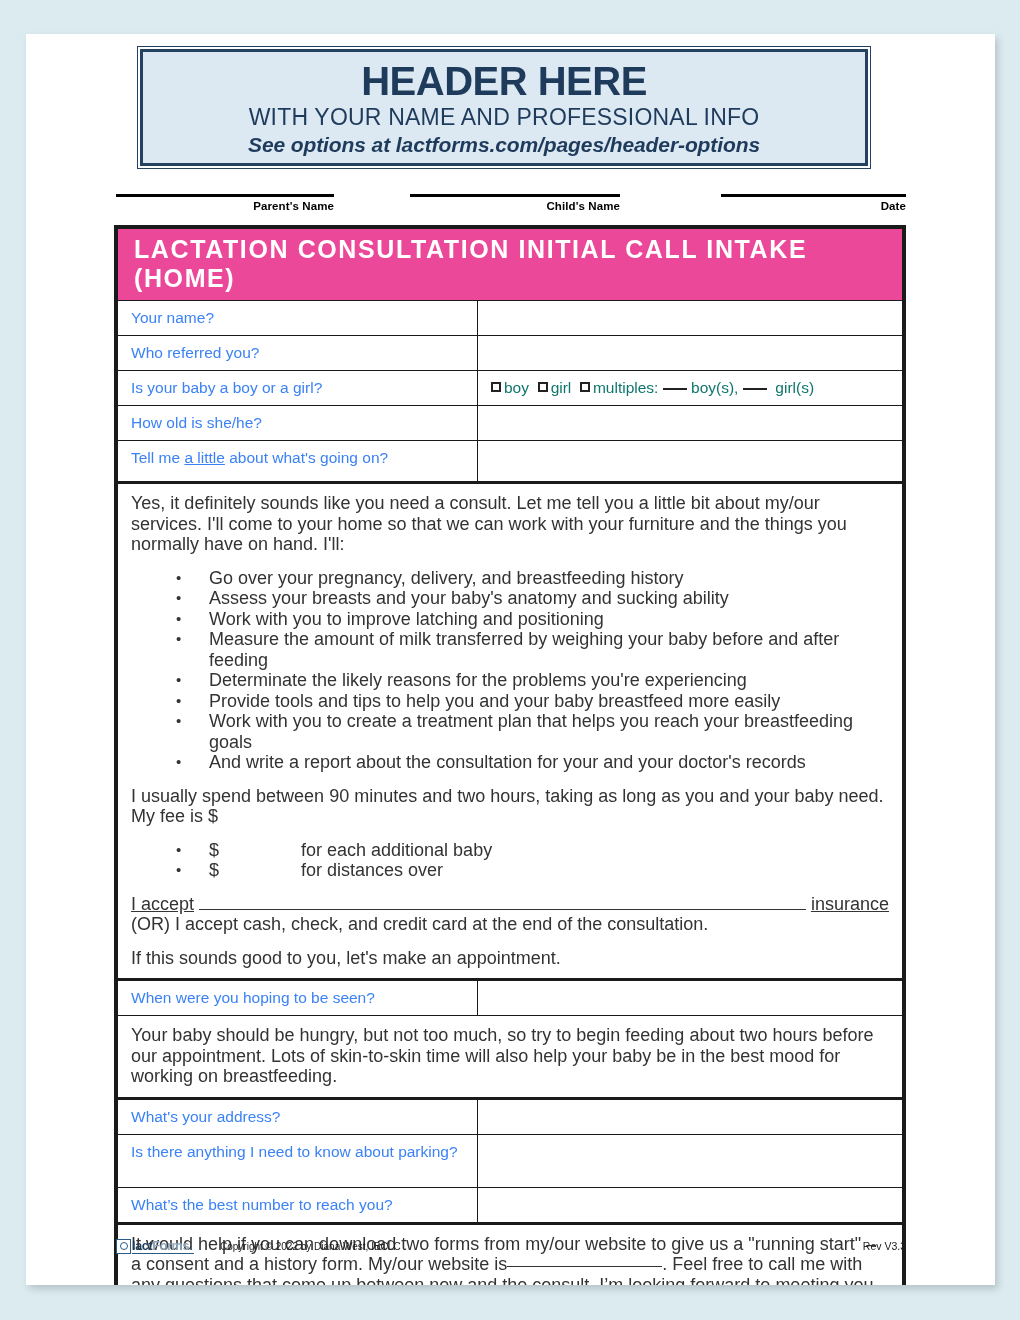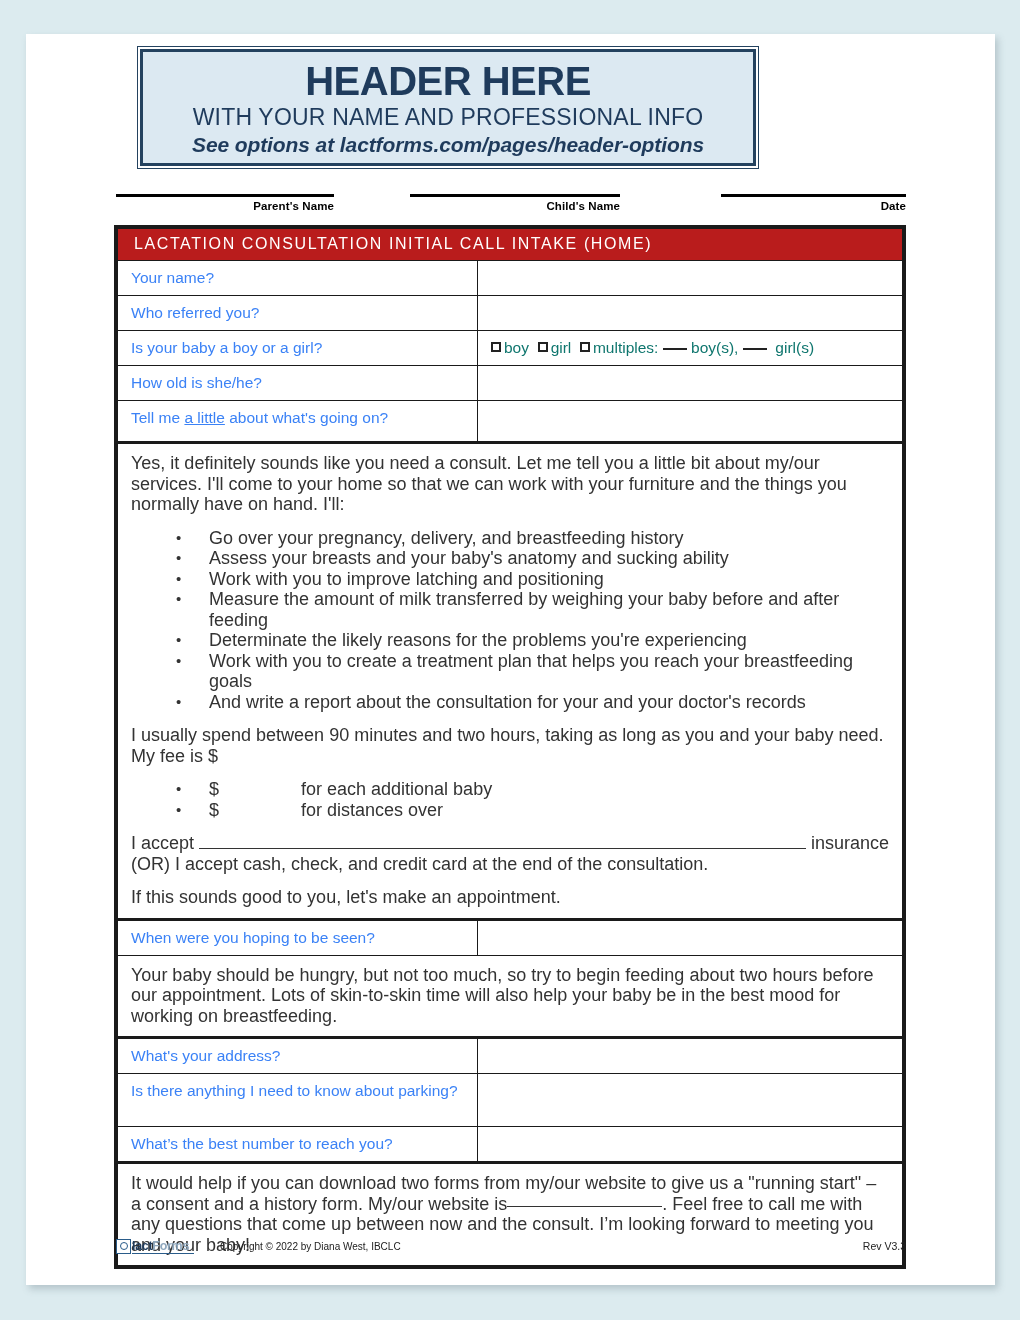--- a/index.html
+++ b/index.html
@@ -56,21 +56,21 @@
     left: 0; top: 0;
     width: 969px;
     z-index: 10;
   }
 
   
   #header-box {
     position: absolute;
     left: 114px;
     top: 15px;
-    width: 616px;
+    width: 728px;
     height: 117px;
     background: #dce9f2;
     border: 3px solid #24425f;
     outline: 1px solid #24425f;
     outline-offset: 2px;
     color: #1f3b5c;
     text-align: center;
     padding-top: 7px;
   }
   #hdr-line1 {
@@ -125,24 +125,24 @@
   #form-table {
     position: absolute;
     left: 88px;
     top: 191px;
     width: 792px;
     border: 4px solid #1a1a1a;
     background: #fff;
   }
 
   #title-bar {
-    background: #b91c1c;
+    background: #ec4899;
     color: #ffffff;
-    font-size: 16px;
-    font-weight: normal;
+    font-size: 25px;
+    font-weight: bold;
     letter-spacing: 1.6px;
     padding: 6px 0 7px 16px;
   }
 
   .row {
     display: flex;
     border-top: 1px solid #1a1a1a;
     min-height: 33px;
   }
   .row:first-of-type { border-top: none; }
@@ -216,20 +216,21 @@
   .prose ul.fee-list .dollar {
     display: inline-block;
     width: 92px;
   }
 
   .accept-line {
     display: flex;
     align-items: baseline;
     margin-top: 2px;
     white-space: nowrap;
+    text-decoration: underline;
   }
   .accept-line .rule {
     flex: 1;
     border-bottom: 1.5px solid #333;
     margin: 0 5px 4px 5px;
     height: 0;
   }
   .inline-rule {
     display: inline-block;
     border-bottom: 1.5px solid #333;
@@ -371,20 +372,21 @@
       </div>
 
       <div class="prose">
         <p>Yes, it definitely sounds like you need a consult.  Let me tell you a little bit about my/our services. I'll come to your home so that we can work with your furniture and the things you normally have on hand.  I'll:</p>
         <ul>
           <li>Go over your pregnancy, delivery, and breastfeeding history</li>
           <li>Assess your breasts and your baby's anatomy and sucking ability</li>
           <li>Work with you to improve latching and positioning</li>
           <li>Measure the amount of milk transferred by weighing your baby before and after feeding</li>
           <li>Determinate the likely reasons for the problems you're experiencing</li>
+          <li>Provide tools and tips to help you and your baby breastfeed more easily</li>
           <li>Work with you to create a treatment plan that helps you reach your breastfeeding goals</li>
           <li>And write a report about the consultation for your and your doctor's records</li>
         </ul>
         <p>I usually spend between 90 minutes and two hours, taking as long as you and your baby need. My fee is $</p>
         <ul class="fee-list">
           <li><span class="dollar">$</span><span>for each additional baby</span></li>
           <li><span class="dollar">$</span><span>for distances over</span></li>
         </ul>
         <div class="accept-line">
           <span>I accept</span>

